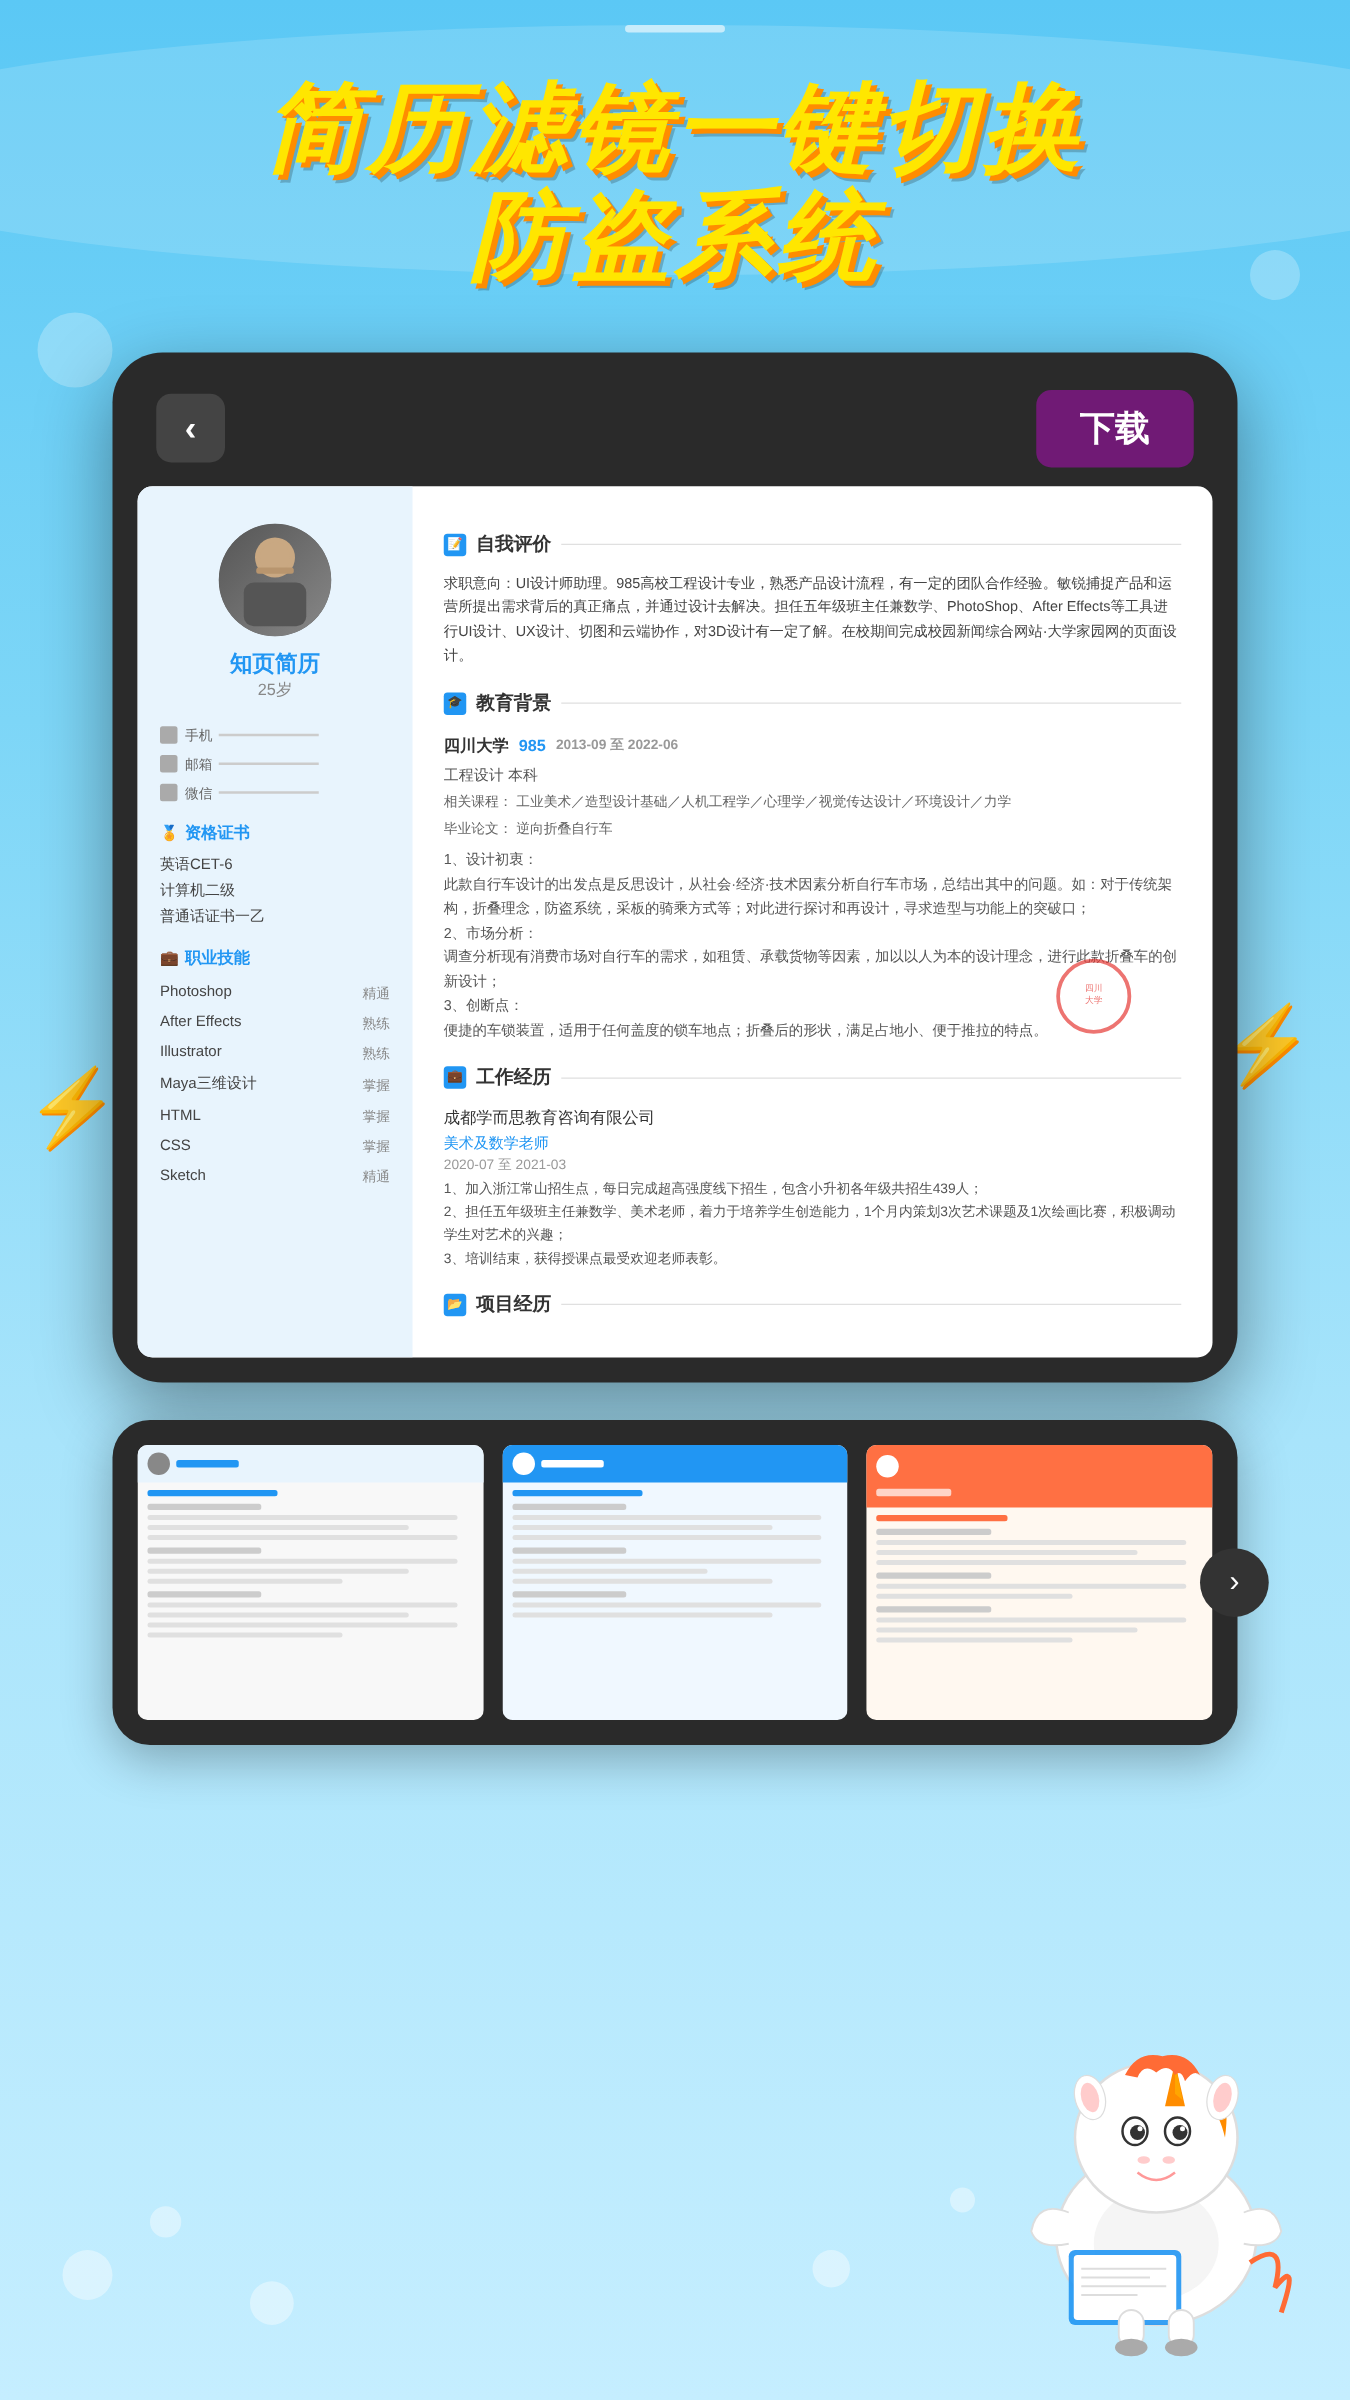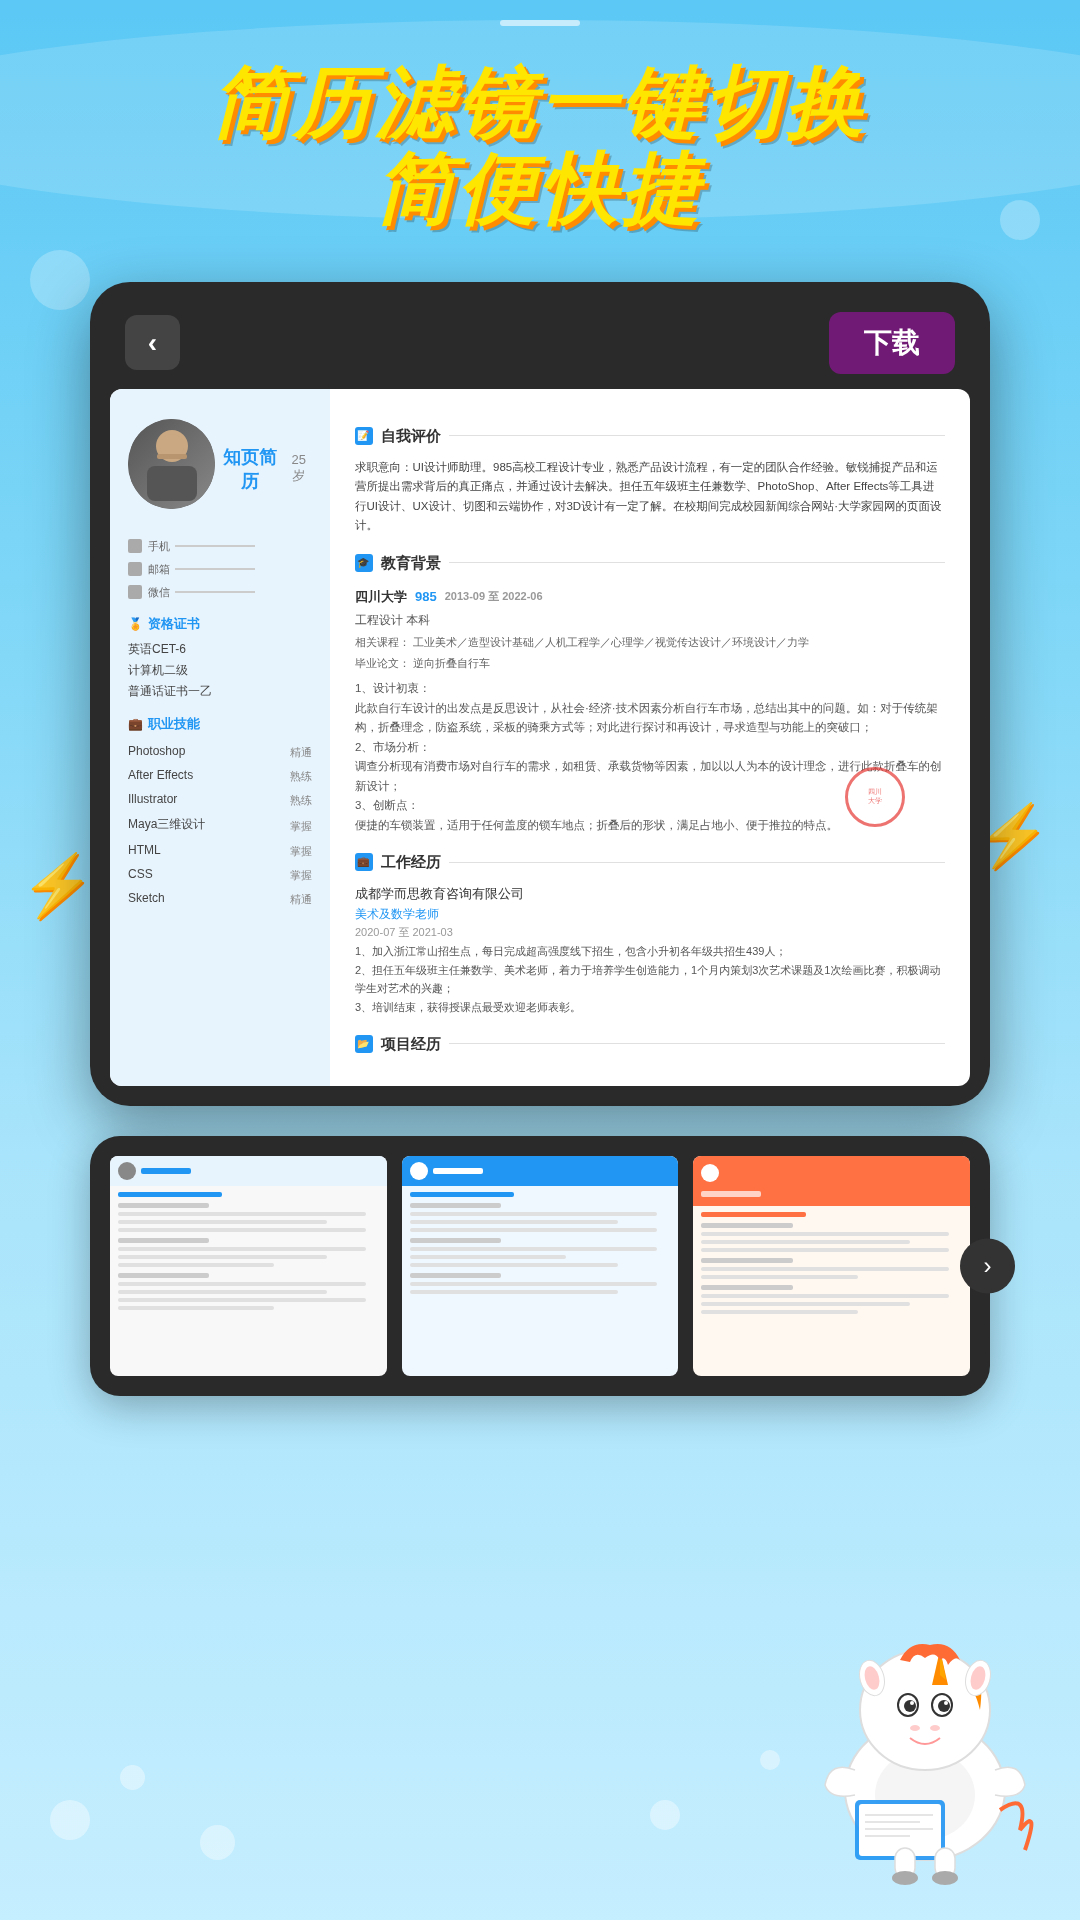--- a/index.html
+++ b/index.html
@@ -114,21 +114,21 @@
 
     
     .resume-sidebar {
       width: 220px;
       background: #E8F4FD;
       padding: 30px 18px;
       flex-shrink: 0;
     }
     .avatar-area {
       display: flex;
-      flex-direction: row;
+      flex-direction: column;
       align-items: center;
       margin-bottom: 20px;
     }
     .avatar {
       width: 90px;
       height: 90px;
       border-radius: 50%;
       background: #666;
       overflow: hidden;
       display: flex;
@@ -481,21 +481,21 @@
 
 <div class="bg-wave"></div>
 
 <div class="decor-circle" style="width:60px;height:60px;top:250px;left:30px;"></div>
 <div class="decor-circle" style="width:40px;height:40px;top:200px;right:40px;"></div>
 <div class="decor-circle" style="width:30px;height:30px;top:320px;right:100px;"></div>
 
 <div class="header-area">
   <div class="main-title">
     <span>简历滤镜一键切换</span>
-    <span class="line2">简便快捷</span>
+    <span class="line2">防盗系统</span>
   </div>
 </div>
 
 <div class="lightning lightning-left">⚡</div>
 <div class="lightning lightning-right">⚡</div>
 
 <div class="device-frame">
 
   <div class="device-topbar">
     <div class="back-btn">

